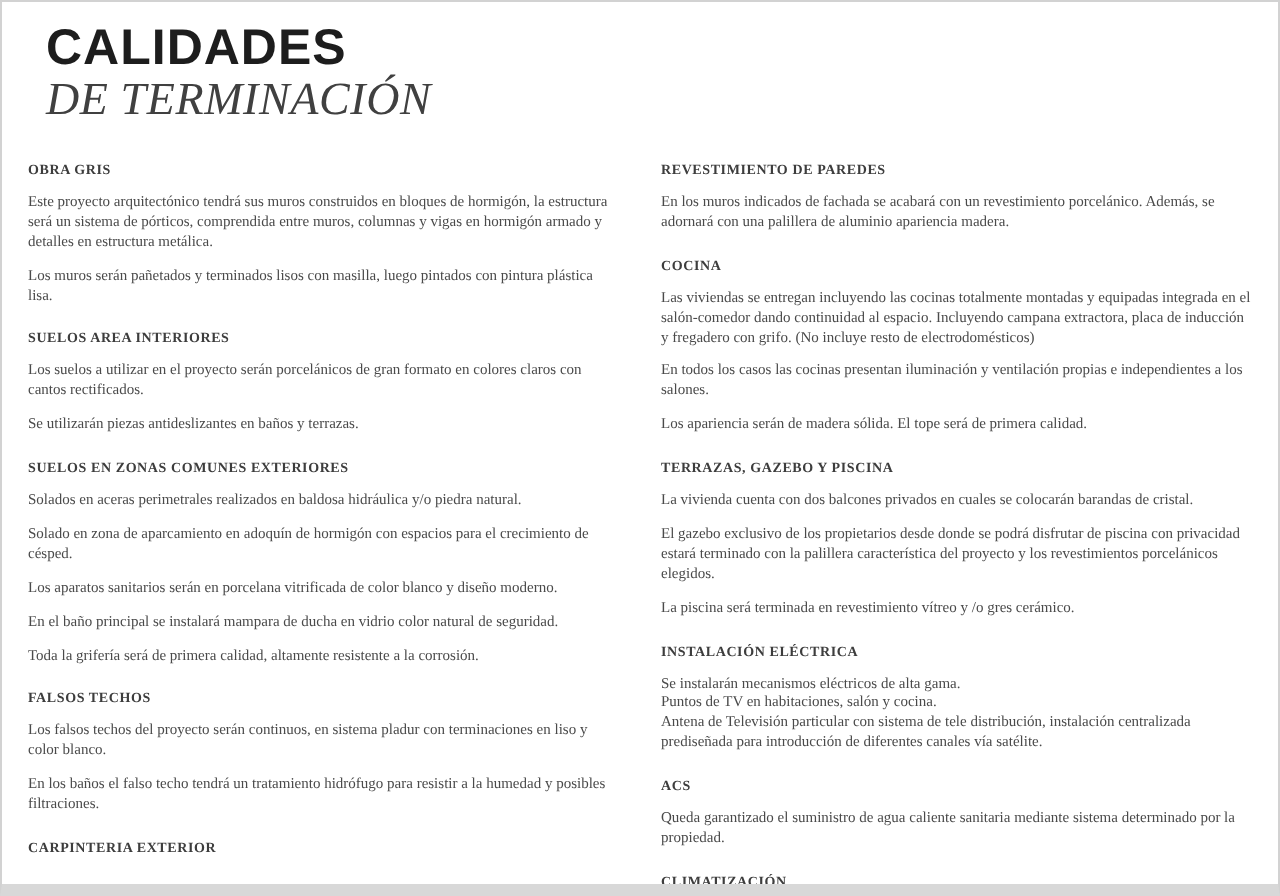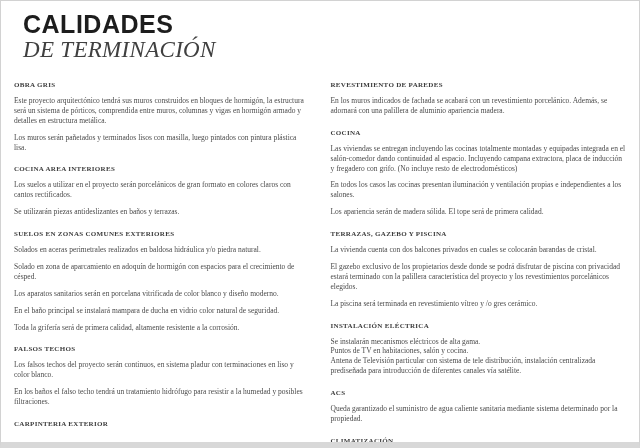--- a/index.html
+++ b/index.html
@@ -79,21 +79,21 @@
     <div class="column" id="left-column">
   <div class="section">
     <h3 class="section-heading">OBRA GRIS</h3>
     <div>
             <p class="para">Este proyecto arquitectónico tendrá sus muros construidos en bloques de hormigón, la estructura será un sistema de pórticos, comprendida entre muros, columnas y vigas en hormigón armado y detalles en estructura metálica.</p>
             <p class="para">Los muros serán pañetados y terminados lisos con masilla, luego pintados con pintura plástica lisa.</p>
           </div>
   </div>
 
   <div class="section">
-    <h3 class="section-heading">COCINA AREA INTERIORES</h3>
+    <h3 class="section-heading">SUELOS AREA INTERIORES</h3>
     <div>
             <p class="para">Los suelos a utilizar en el proyecto serán porcelánicos de gran formato en colores claros con cantos rectificados.</p>
             <p class="para">Se utilizarán piezas antideslizantes en baños y terrazas.</p>
           </div>
   </div>
 
   <div class="section">
     <h3 class="section-heading">SUELOS EN ZONAS COMUNES EXTERIORES</h3>
     <div>
             <p class="para">Solados en aceras perimetrales realizados en baldosa hidráulica y/o piedra natural.</p>

